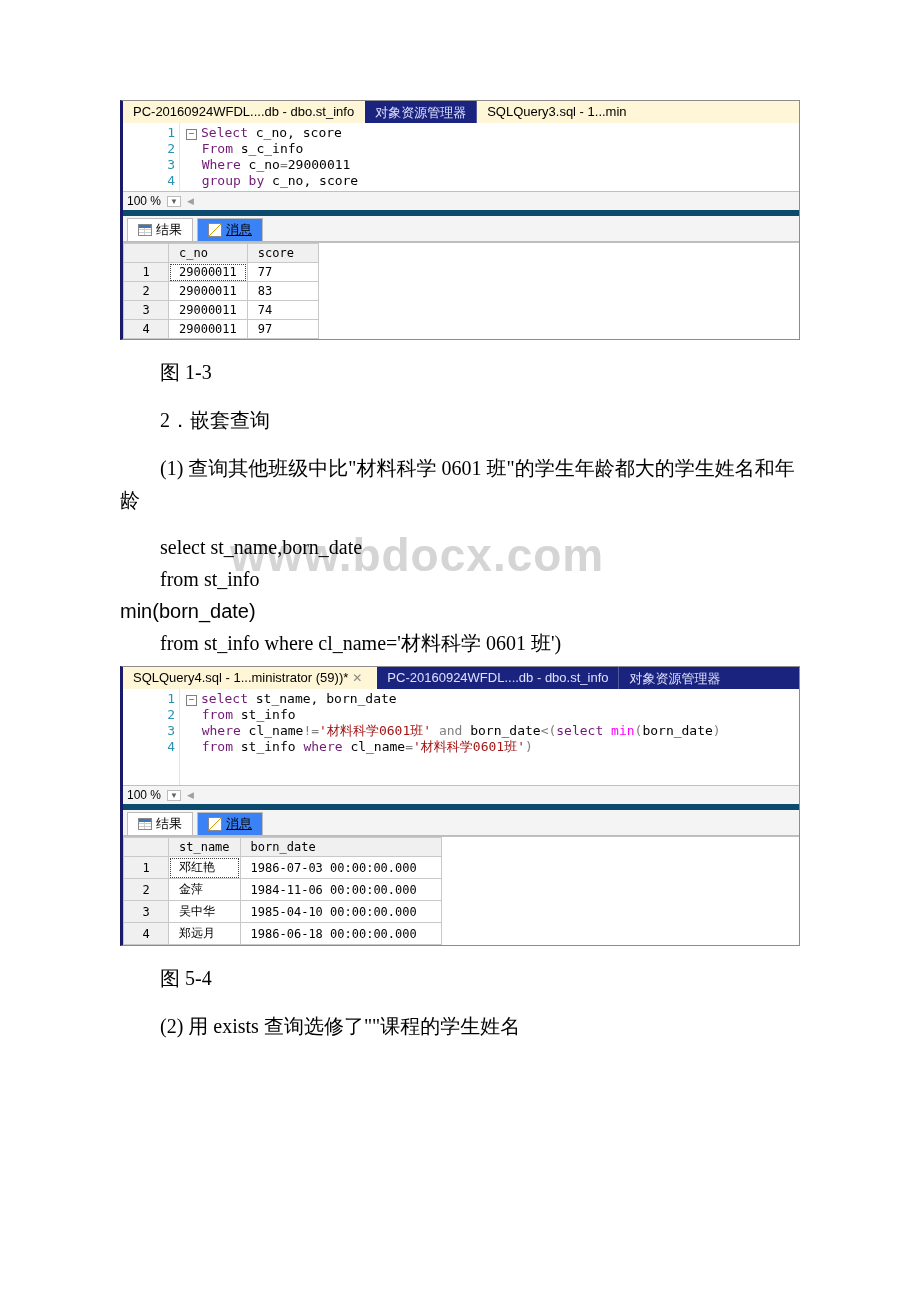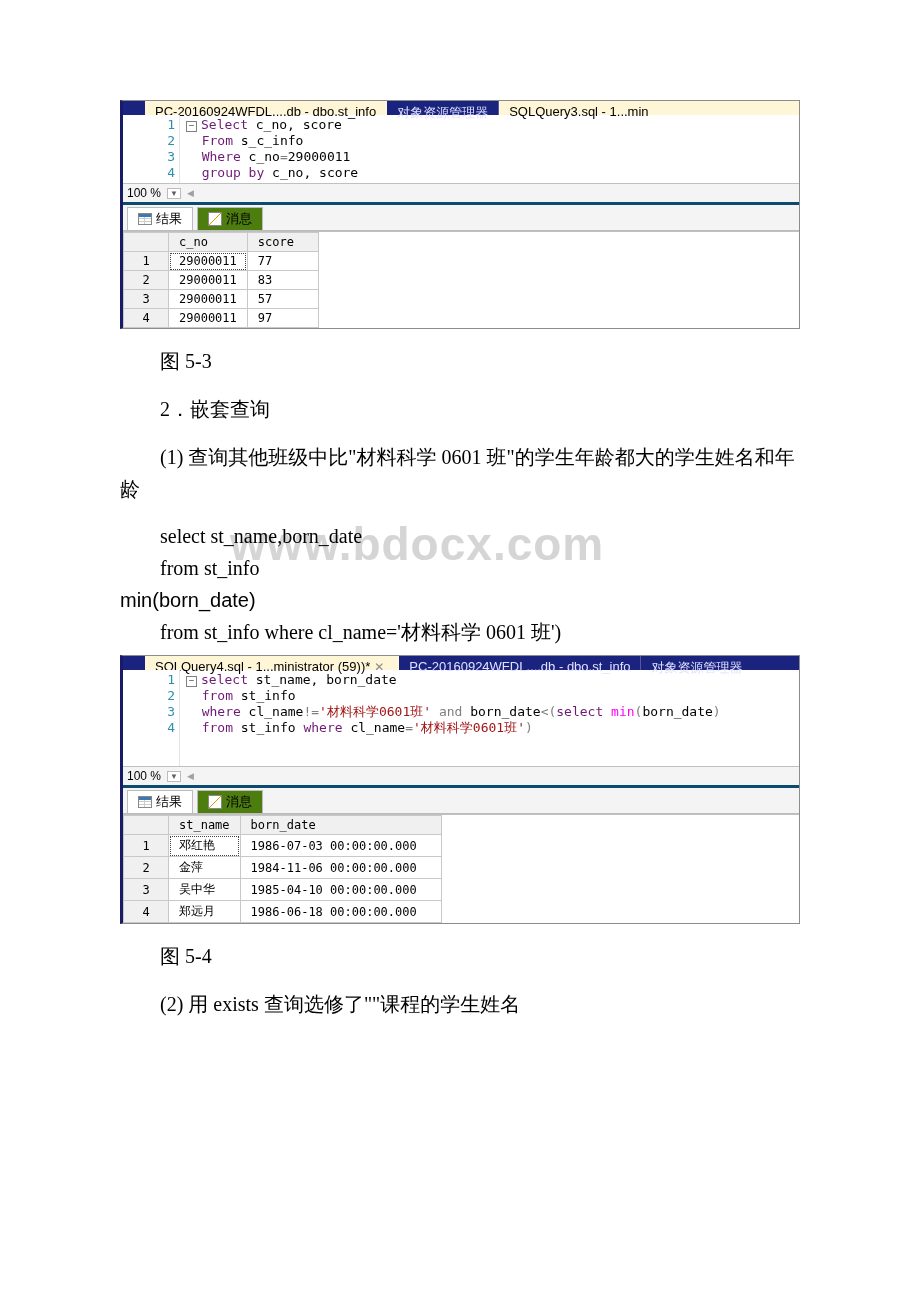--- a/index.html
+++ b/index.html
@@ -20,22 +20,21 @@
     border-left: 3px solid #1a1a6a;
     background: #fff;
     font-family: "SimSun", Consolas, monospace;
     font-size: 12px;
     margin: 0 0 6px 0;
   }
   .ssms .tabs {
     display: flex;
     background: #1a237e;
     color: #fff;
-    height: 14px;
-    padding-left: 22px;
+    height: 22px;
   }
   .ssms .tabs .tab {
     padding: 3px 10px 0 10px;
     white-space: nowrap;
     font-family: "Segoe UI", Arial, sans-serif;
     font-size: 13px;
   }
   .ssms .tabs .tab.active {
     background: #fef6d6;
     color: #000;
@@ -88,21 +87,21 @@
   .func { color: #ff00ff; }
   .str { color: #a31515; }
   .num-lit { color: #000; }
   .grey { color: #808080; }
   
   .zoombar {
     display: flex;
     align-items: center;
     gap: 6px;
     padding: 2px 4px;
-    border-bottom: 3px solid #0c4a6e;
+    border-bottom: 6px solid #0c4a6e;
     font-family: "Segoe UI", Arial, sans-serif;
     font-size: 12px;
     background: #f4f4f4;
   }
   .zoombar .dd {
     display: inline-flex;
     align-items: center;
     border: 1px solid #bcbcbc;
     background: #fff;
     padding: 0 2px;
@@ -123,21 +122,21 @@
     display: flex;
     align-items: center;
     gap: 4px;
     padding: 2px 10px;
     border: 1px solid #bcbcbc;
     border-bottom: none;
     background: #fff;
     margin-left: 4px;
     justify-content: flex-end;
   }
-  .rtabs .rtab.inactive { background: #4d7c0f; }
+  .rtabs .rtab.inactive { background: #3b82f6; text-decoration: underline; }
   .grid-icon {
     width: 12px; height: 10px;
     display: inline-block;
     background:
       linear-gradient(#3b78b5,#3b78b5) 0 0/100% 3px no-repeat,
       linear-gradient(#ccc,#ccc) 0 4px/100% 1px no-repeat,
       linear-gradient(#ccc,#ccc) 0 7px/100% 1px no-repeat,
       linear-gradient(#ccc,#ccc) 5px 0/1px 100% no-repeat;
     border: 1px solid #888;
   }
@@ -253,33 +252,33 @@
               <td>77</td>
             </tr>
         <tr>
               <td class="rowhdr">2</td>
               <td>29000011</td>
               <td>83</td>
             </tr>
         <tr>
               <td class="rowhdr">3</td>
               <td>29000011</td>
-              <td>57</td>
+              <td>74</td>
             </tr>
         <tr>
               <td class="rowhdr">4</td>
               <td>29000011</td>
               <td>97</td>
             </tr>
       </tbody>
         </table>
     </div>
   </div>
 
-  <p class="fig-cap">图 5-3</p>
+  <p class="fig-cap">图 1-3</p>
 
   <p class="para">2．嵌套查询</p>
 
   <p class="para">(1) 查询其他班级中比"材料科学 0601 班"的学生年龄都大的学生姓名和年龄</p>
 
   <div class="wm-wrap">
     <div class="wm">www.bdocx.com</div>
     <p class="codeline">select st_name,born_date</p>
     <p class="codeline">from st_info</p>
   </div>

